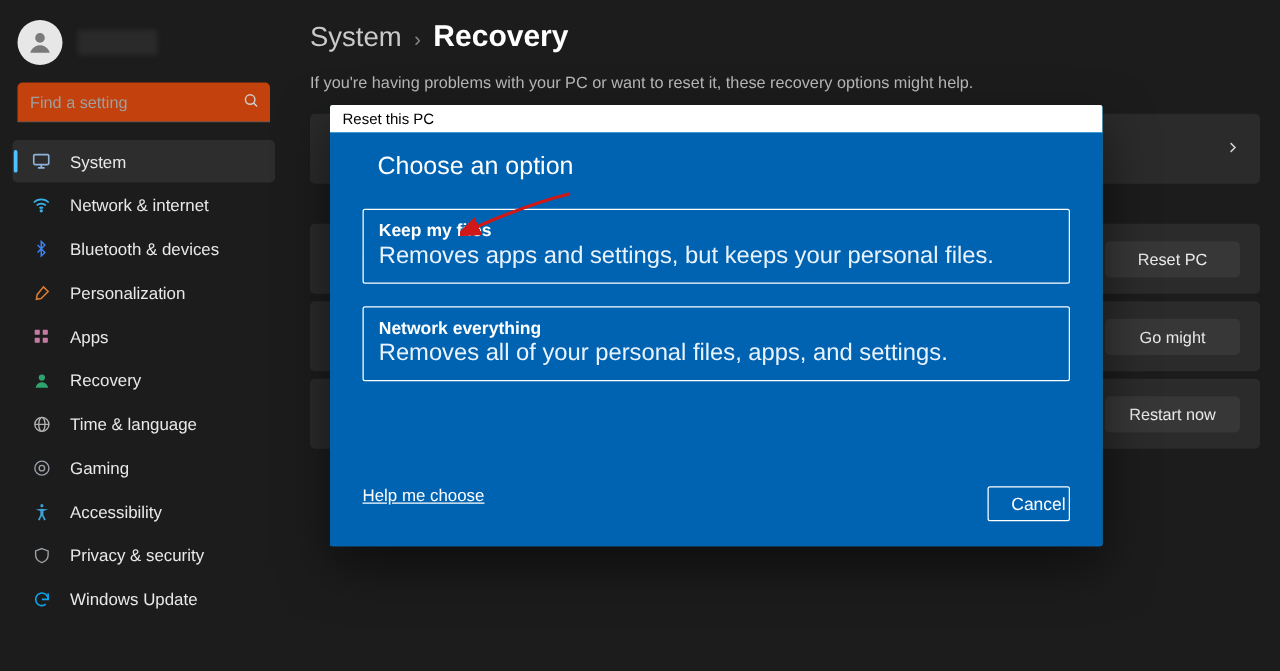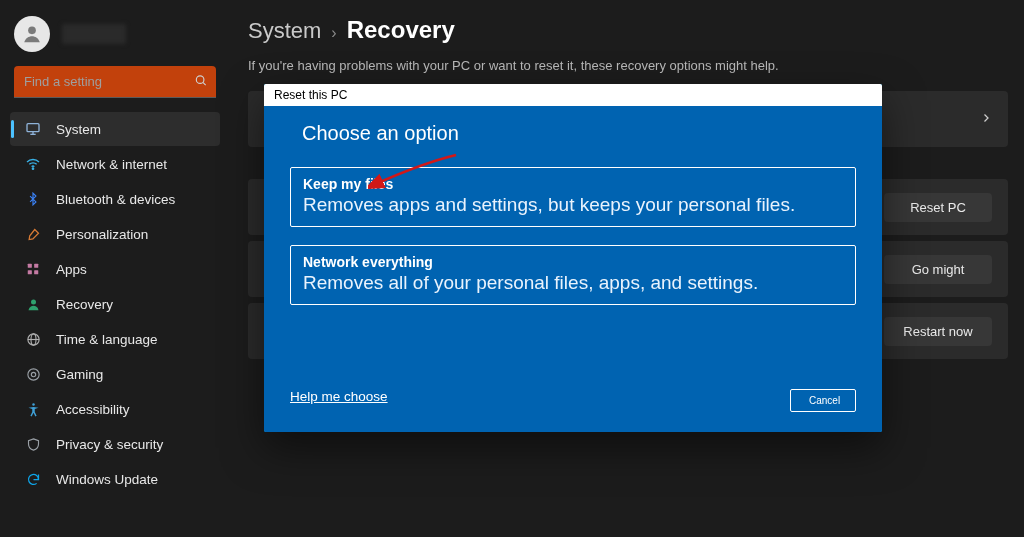--- a/index.html
+++ b/index.html
@@ -50,21 +50,21 @@
   
   .dialog { position: absolute; left: 264px; top: 84px; width: 618px; background: #0ea5e9; border-radius: 2px; overflow: hidden; box-shadow: 0 16px 40px rgba(0,0,0,.5); z-index: 20;}
   .dialog-titlebar { background: #fff; color: #000; font-size: 12px; padding: 4px 10px; height:22px; display:flex; align-items:center;}
   .dialog-body { padding: 6px 26px 20px 26px; background:#0063B1; color:#fff;}
   .dialog-heading { font-size: 20px; font-weight: 400; color:#fff; margin: 10px 0 22px 12px; }
   .option { border: 1.5px solid #fff; border-radius: 2px; padding: 8px 12px 10px 12px; margin-bottom: 18px; cursor:pointer; }
   .option-title { font-weight: 700; font-size: 14px; }
   .option-desc  { font-size: 19px; color: #e9f3fd; margin-top: 2px; }
   .dialog-footer { display:flex; justify-content: space-between; align-items: flex-start; margin-top: 84px; }
   .help-link { color:#fff; text-decoration: underline; font-size: 13.5px; cursor:pointer;}
-  .cancel-btn { border:1.5px solid #fff; background: transparent; color:#fff; padding: 5px 18px; font-size: 10px; border-radius:2px; cursor:pointer; width:66px; text-align:center;}
+  .cancel-btn { border:1.5px solid #fff; background: transparent; color:#fff; padding: 5px 18px; font-size: 14px; border-radius:2px; cursor:pointer; width:66px; text-align:center;}
 
   
   .arrow-svg { position:absolute; left: 368px; top: 151px; z-index: 30; pointer-events:none;}
 </style>
 </head>
 <body>
 
 <div class="sidebar">
   <div class="user-row">
     <div class="avatar">

